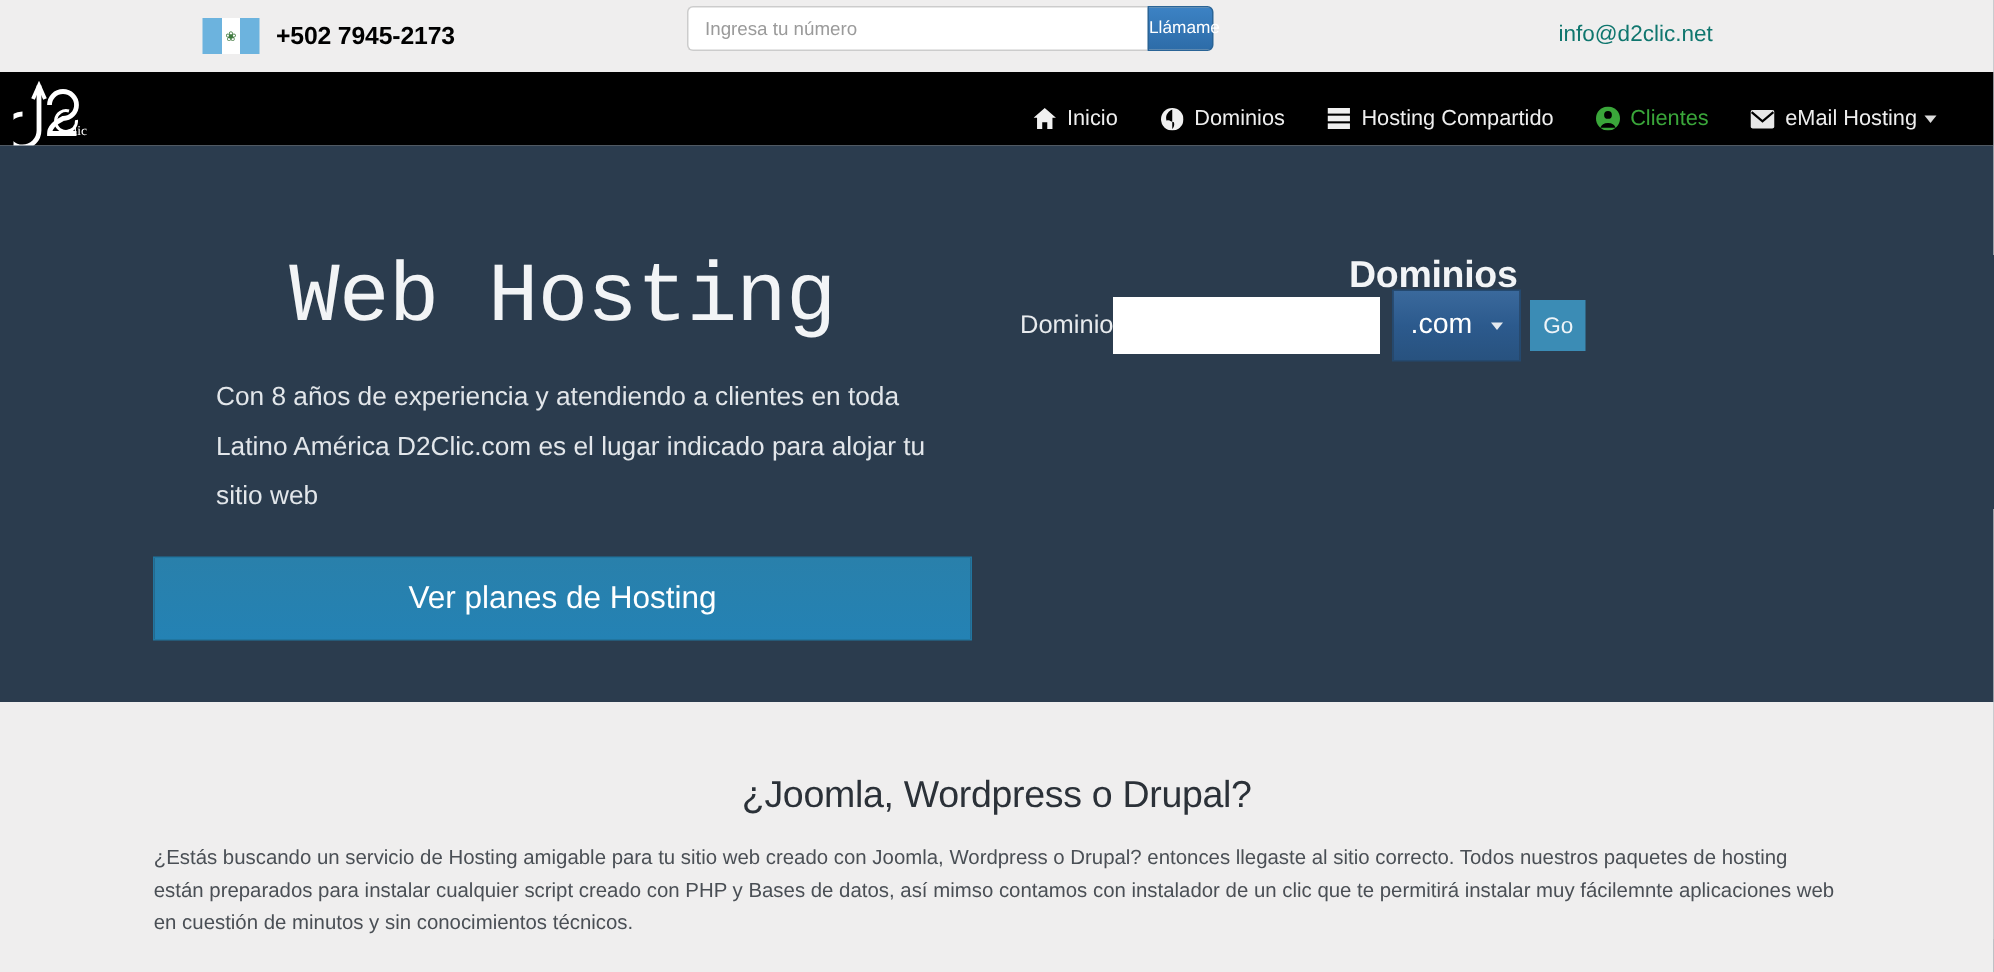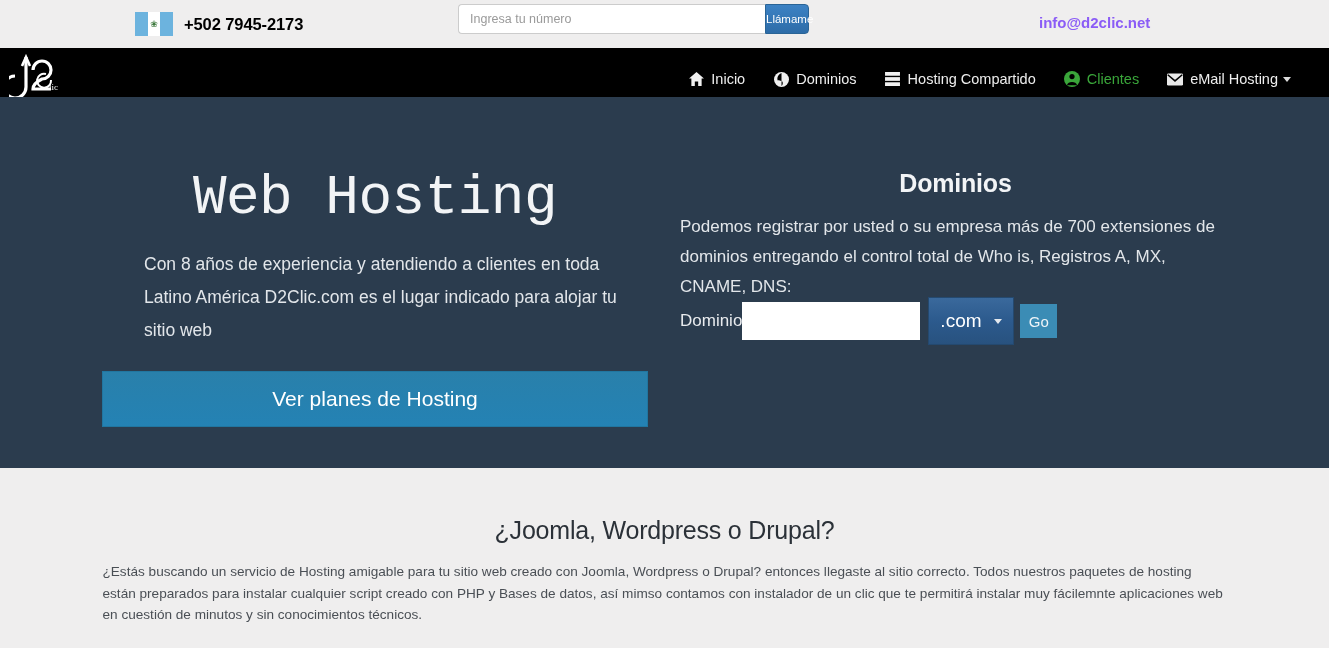--- a/index.html
+++ b/index.html
@@ -60,21 +60,21 @@
     border: 1px solid #2a6496;
     border-radius: 0 4px 4px 0;
     color: #ffffff; font-size: 11.5px;
     font-family: "Liberation Sans", sans-serif;
     cursor: pointer;
     padding: 0;
   }
 
   .topbar-email {
     position: absolute; left: 1039px; top: 14px;
-    font-size: 15px; color: #8b5cf6; font-weight: 700;
+    font-size: 15px; color: #0f766e; font-weight: 400;
     text-decoration: none;
     text-align: right;
   }
 
   
   .navbar {
     height: 49px; width: 100%;
     background: #000000;
     display: flex; align-items: center;
     position: relative;
@@ -335,21 +335,20 @@
 <div class="hero">
 
   <div class="hero-left">
     <h1 class="hero-title">Web Hosting</h1>
     <p class="hero-sub">Con 8 años de experiencia y atendiendo a clientes en toda Latino América D2Clic.com es el lugar indicado para alojar tu sitio web</p>
     <a class="hero-cta" href="#">Ver planes de Hosting</a>
   </div>
 
   <div class="hero-right">
     <h2 class="dom-title">Dominios</h2>
-    <p class="dom-sub">Podemos registrar por usted o su empresa más de 700 extensiones de dominios entregando el control total de Who is, Registros A, MX, CNAME, DNS:</p>
 
     <div class="dom-form">
       <span class="dom-label">Dominio</span>
       <input class="dom-input" type="text" placeholder="" style="">
       <span class="dom-select-wrap">
         <div class="dom-select">.com</div>
         <span class="sel-caret"></span>
       </span>
       <button class="dom-go">Go</button>
     </div>

